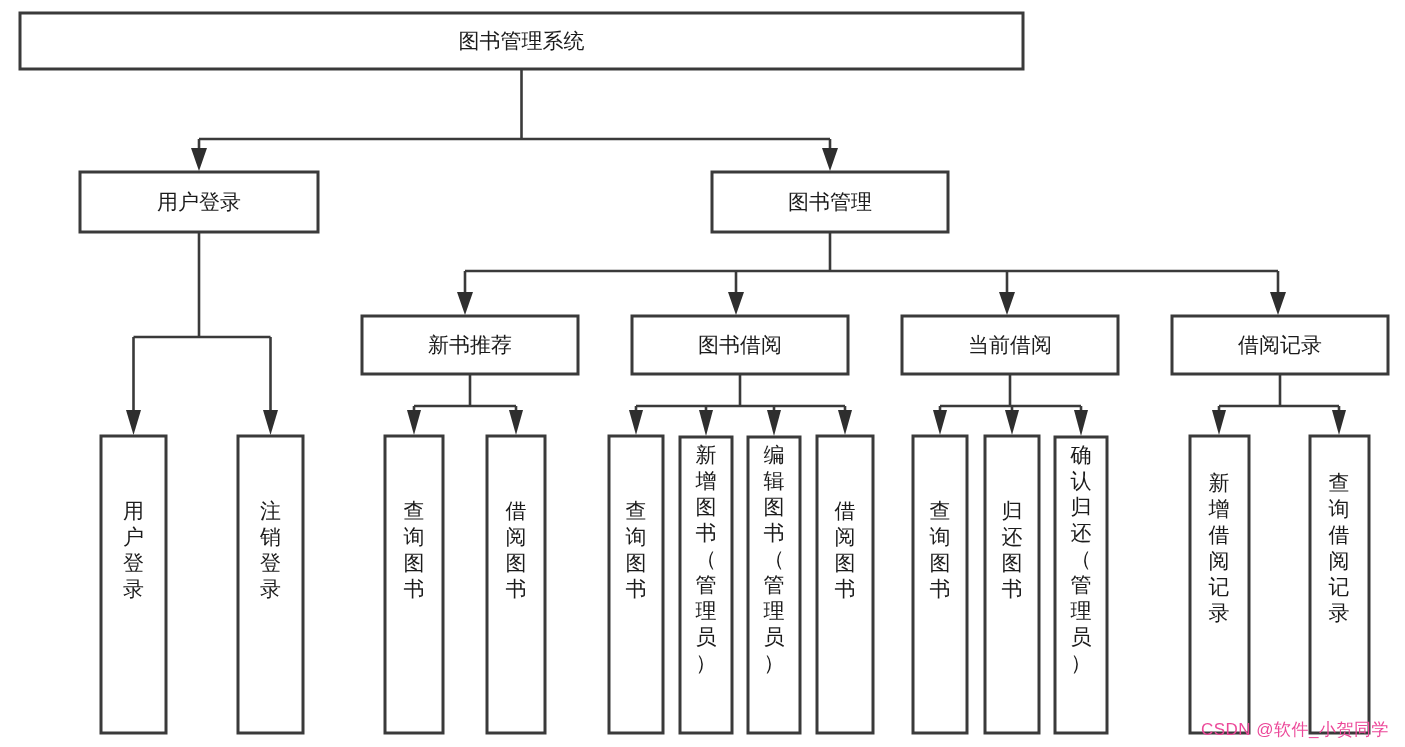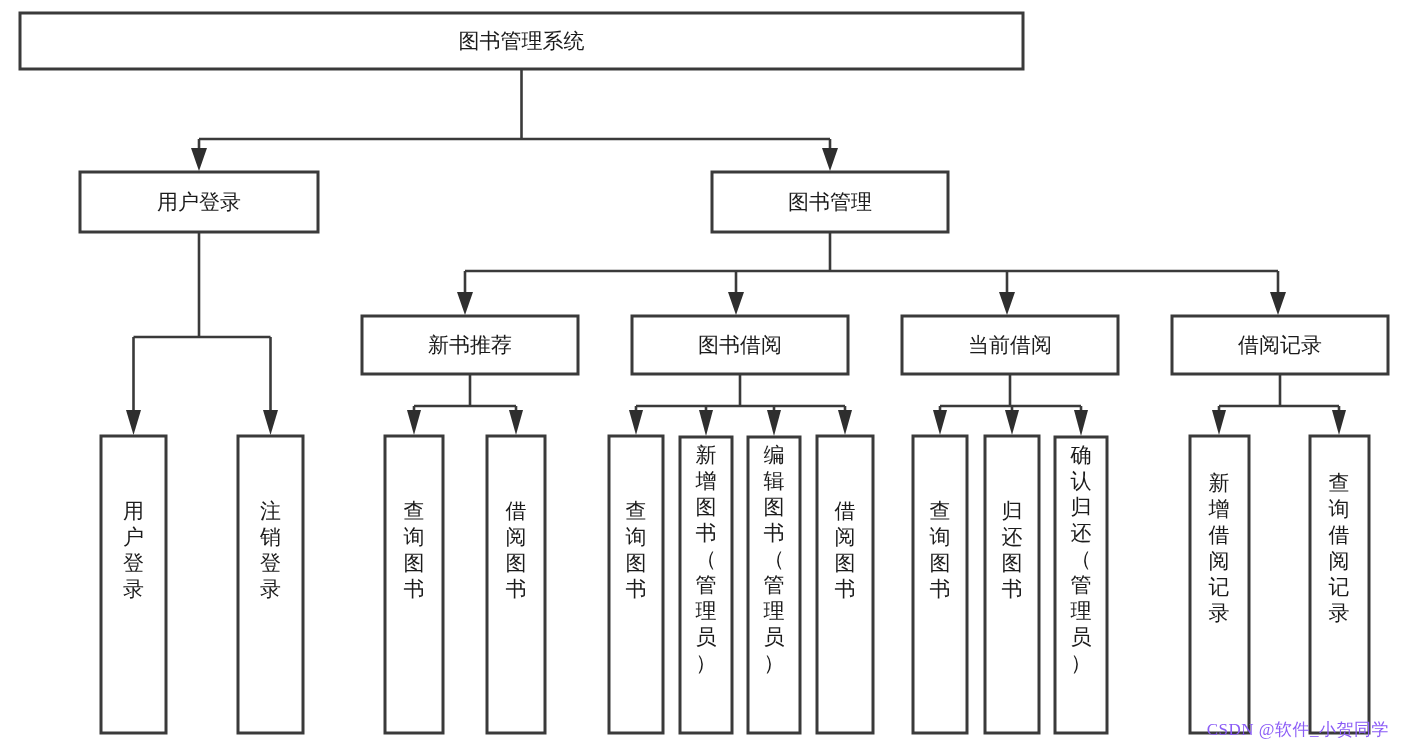--- a/index.html
+++ b/index.html
@@ -52,23 +52,23 @@
   .node-label-v {
     font-family: "DejaVu Sans", "Liberation Sans", sans-serif;
     font-size: 21px;
     fill: #1b1b1b;
     text-anchor: middle;
   }
   .watermark-text {
     position: absolute;
     right: 16px;
     bottom: 6px;
-    font-family: Liberation Serif, serif;
+    font-family: Liberation Sans, sans-serif;
     font-size: 17px;
-    color: #8b5cf6;
+    color: #ec4899;
     white-space: nowrap;
     letter-spacing: 0.5px;
     user-select: none;
   }
 </style>
 </head>
 <body>
 
 <div id="diagram-root">
 

